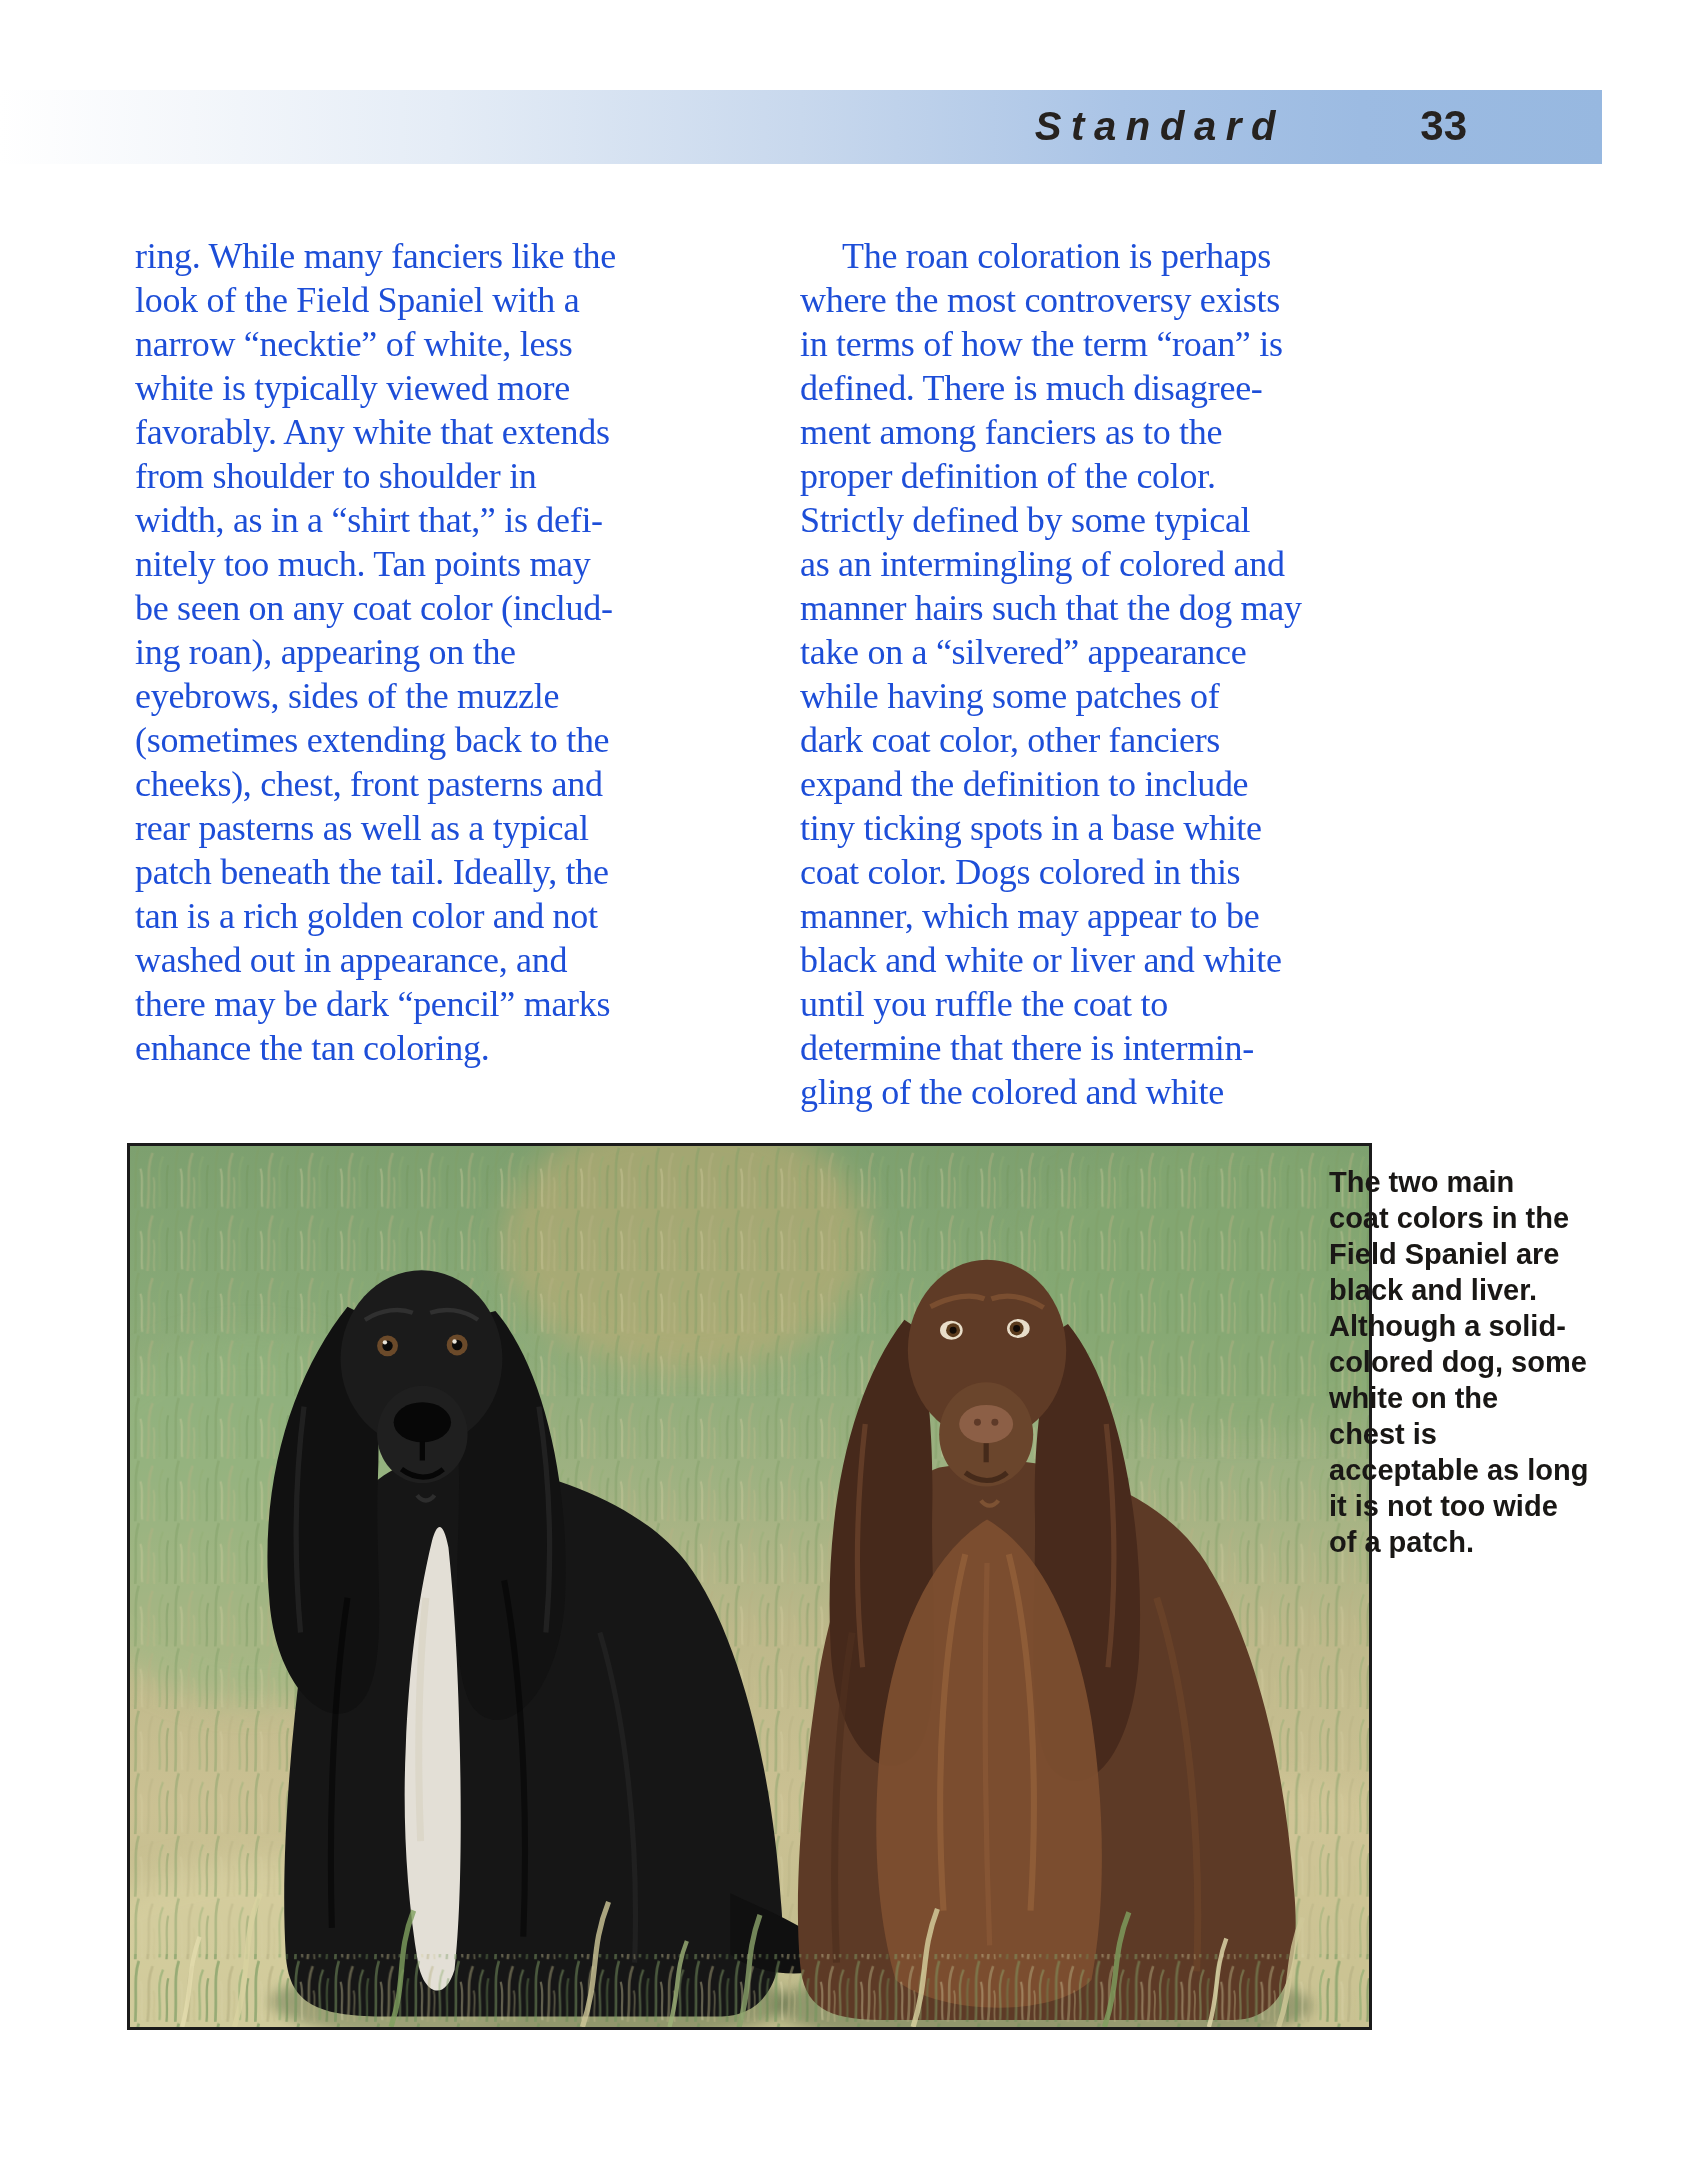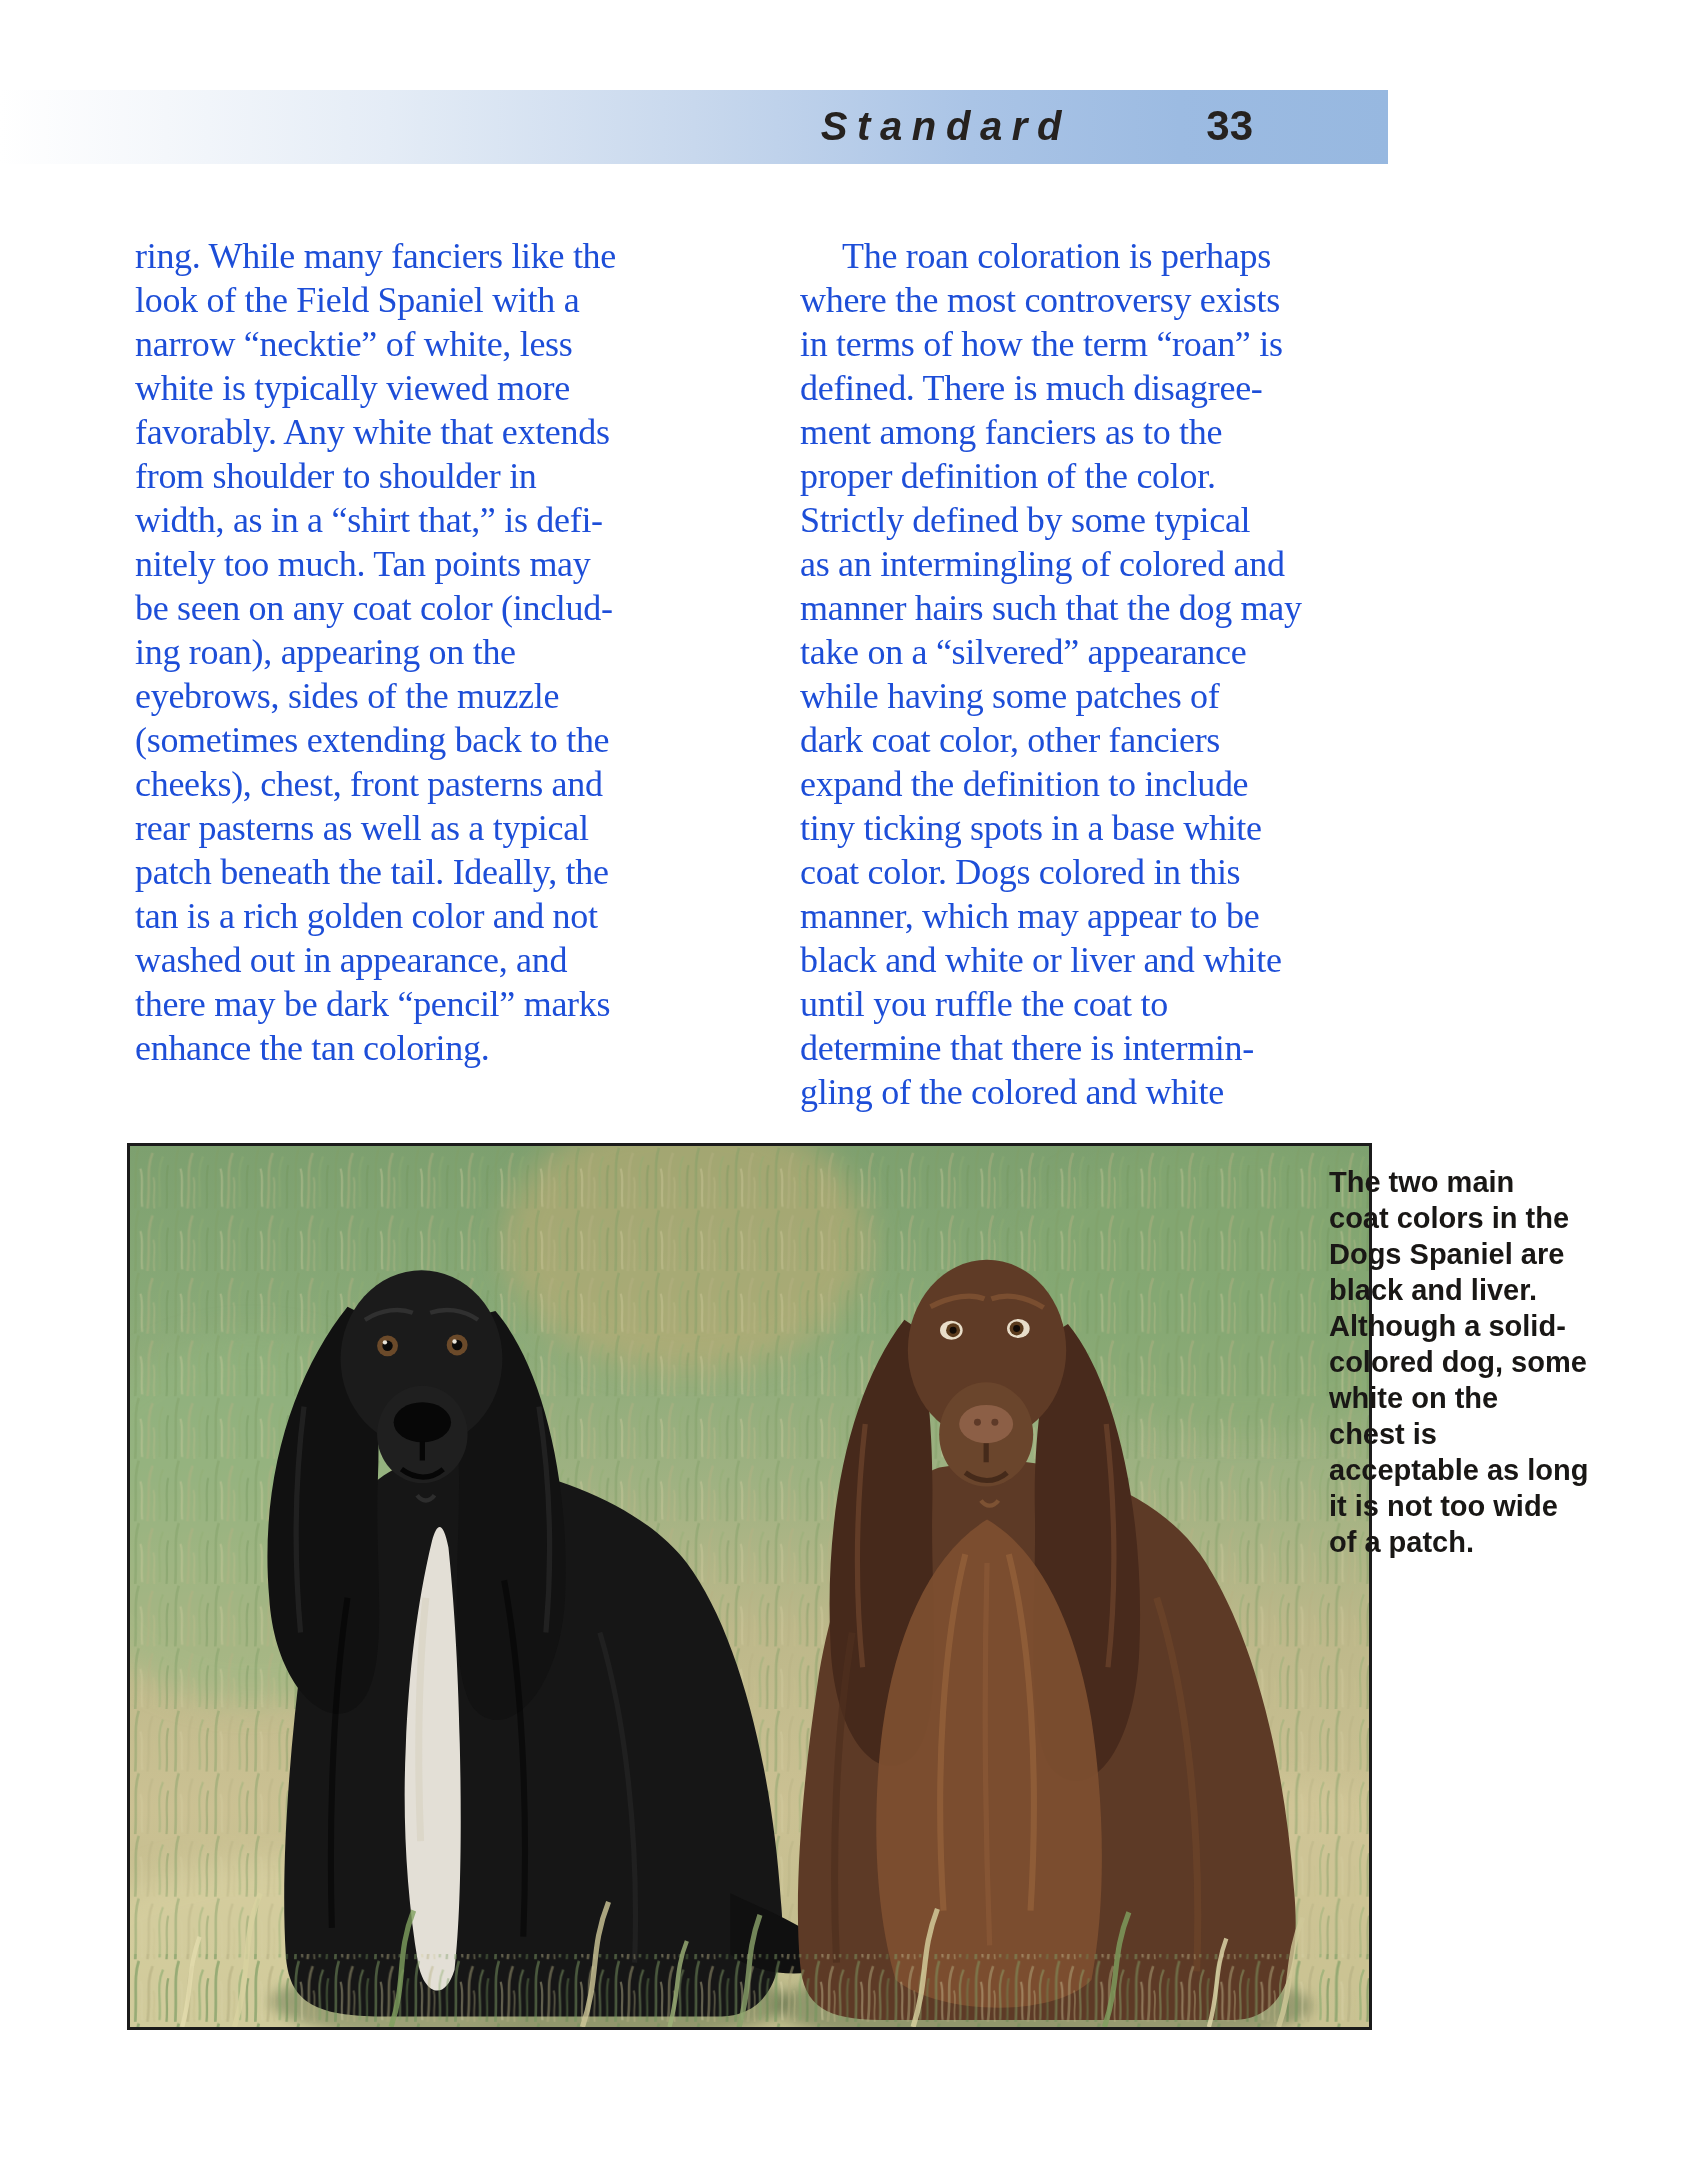--- a/index.html
+++ b/index.html
@@ -4,21 +4,21 @@
 <style>
   * { margin:0; padding:0; box-sizing:border-box; }
   body { background:#888; font-family:"Liberation Serif", serif; }
   .page {
     position:relative; width:1700px; height:2157px;
     background:#ffffff; overflow:hidden; margin:0 auto;
   }
 
   
   .header-bar {
-    position:absolute; left:0; top:90px; width:1388px; height:74px;
+    position:absolute; left:0; top:90px; width:1602px; height:74px;
     background:linear-gradient(to right,
       #ffffff 0%, #f4f7fb 12%, #e4ecf6 28%, #c8d8ed 50%,
       #aac4e6 70%, #9cbbe2 85%, #97b8e0 100%);
   }
   .header-title {
     position:absolute; top:50%; transform:translateY(-52%);
     right:317px;
     font-family:"Liberation Sans", sans-serif;
     font-style:italic; font-weight:700;
     font-size:40px; letter-spacing:9.6px;
@@ -234,21 +234,21 @@
         <path d="M60,1014 C72,970 66,948 80,910" stroke="#e4dcae" stroke-width="5" fill="none" opacity="0.8"></path>
         <path d="M620,1014 C632,972 626,950 640,915" stroke="#9db378" stroke-width="5" fill="none" opacity="0.8"></path>
         <path d="M1240,1014 C1252,972 1246,950 1260,912" stroke="#e4dcae" stroke-width="5" fill="none" opacity="0.8"></path>
       </g>
     </svg>
   </div>
 
   <div class="caption">
       <div class="line">The two main</div>
       <div class="line">coat colors in the</div>
-      <div class="line">Dogs Spaniel are</div>
+      <div class="line">Field Spaniel are</div>
       <div class="line">black and liver.</div>
       <div class="line">Although a solid-</div>
       <div class="line">colored dog, some</div>
       <div class="line">white on the</div>
       <div class="line">chest is</div>
       <div class="line">acceptable as long</div>
       <div class="line">it is not too wide</div>
       <div class="line">of a patch.</div>
     </div>
 

